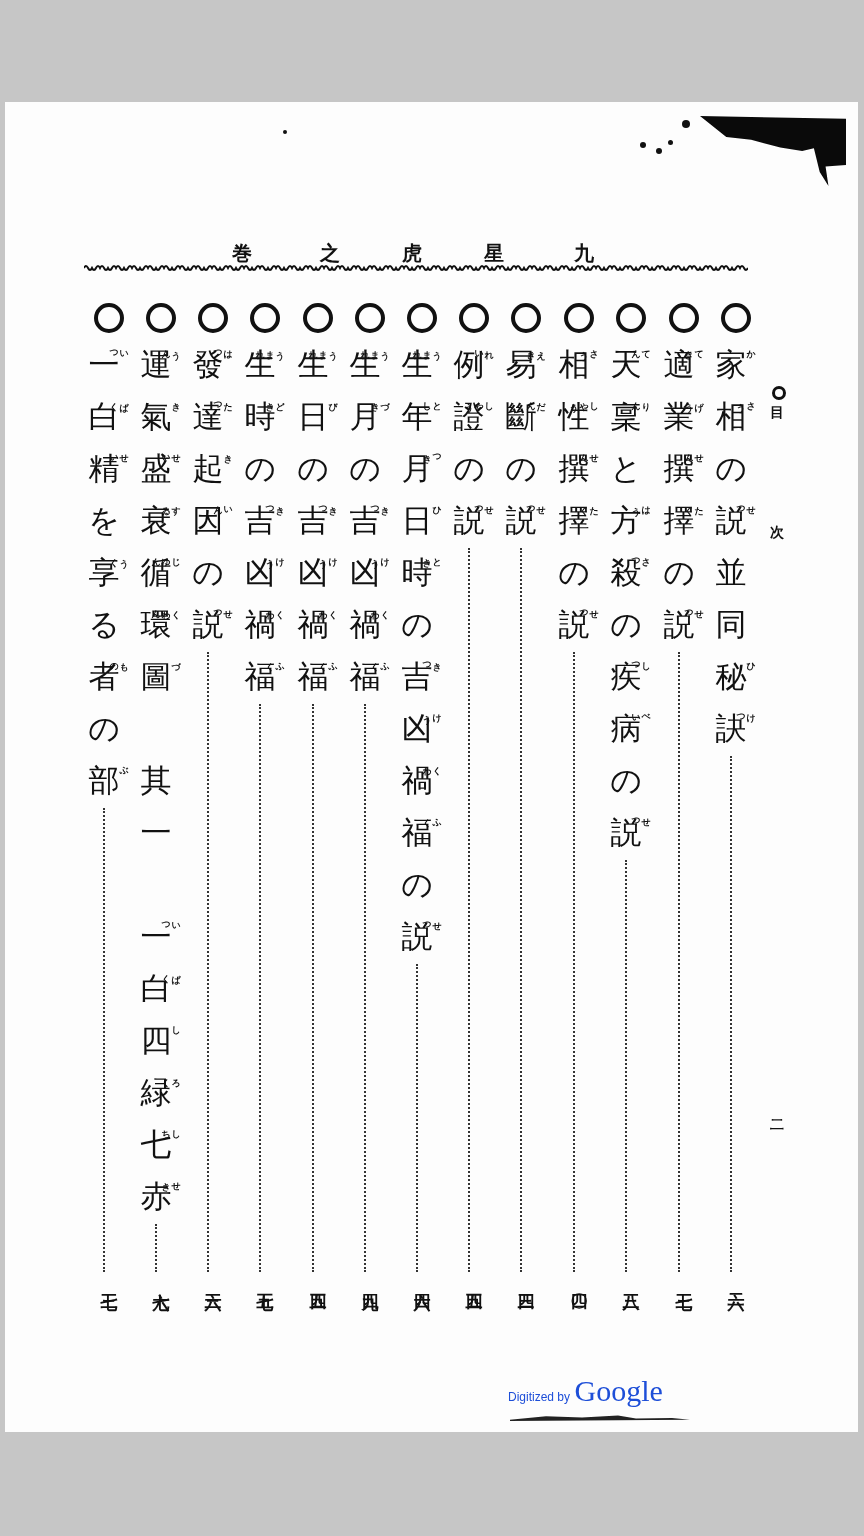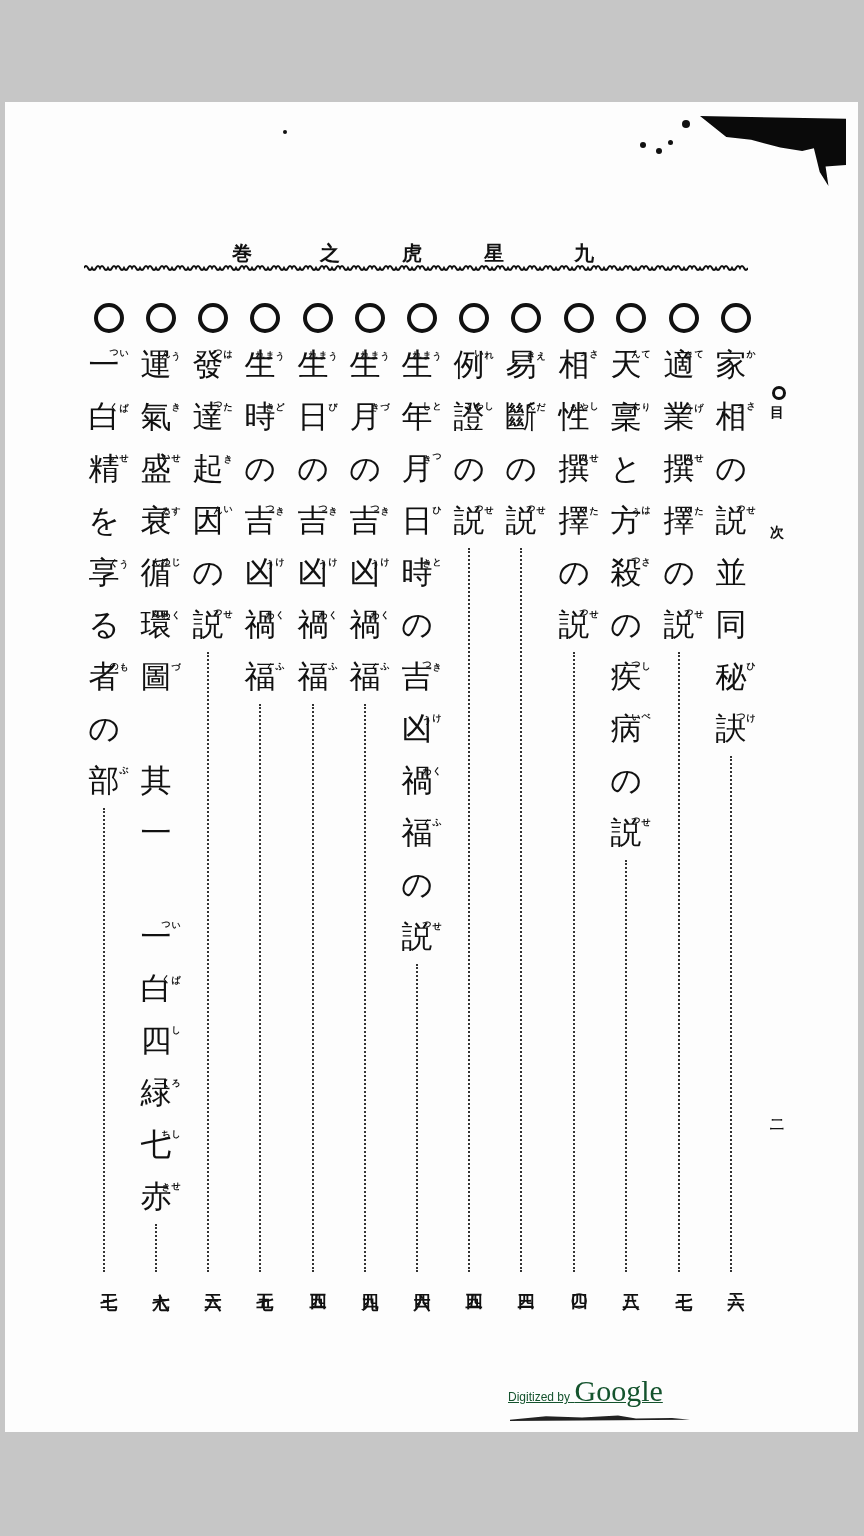--- a/index.html
+++ b/index.html
@@ -12,21 +12,21 @@
   .circ{width:22px;height:22px;border:4px solid #111;border-radius:50%;margin:3px auto 0;box-sizing:content-box;}
   .chars{position:absolute;top:38px;left:0;width:44px;}
   .ch{position:absolute;left:0;width:34px;height:52px;font-size:31px;line-height:52px;text-align:center;}
   .rb{position:absolute;left:30px;width:12px;font-size:9px;line-height:10px;writing-mode:vertical-rl;font-family:"DejaVu Sans",sans-serif;font-weight:bold;}
   .dots{position:absolute;left:16px;width:0;border-left:2px dotted #333;}
   .pnum{position:absolute;top:1280px;transform:translateX(-50%);font-size:17px;font-weight:bold;line-height:17px;text-align:center;font-family:"DejaVu Sans",sans-serif;}
   .side{position:absolute;left:770px;font-size:14px;font-weight:bold;font-family:"DejaVu Sans",sans-serif;}
   .side-circ{position:absolute;left:772px;top:386px;width:8px;height:8px;border:3px solid #111;border-radius:50%;}
   .blot{position:absolute;left:700px;top:116px;width:146px;height:70px;background:#0a0a0a;clip-path:polygon(0 0,100% 4%,100% 70%,86% 72%,88% 100%,82% 80%,78% 46%,70% 50%,55% 45%,35% 34%,18% 30%);}
   .speck{position:absolute;background:#111;border-radius:50%;}
-  .google{position:absolute;left:508px;top:1374px;color:#14532d;font-family:"Liberation Sans",sans-serif;text-decoration:underline;}
+  .google{position:absolute;left:508px;top:1374px;color:#1d4ed8;font-family:"Liberation Sans",sans-serif;}
   .google .by{font-size:12px;}
   .google .g{font-size:30px;font-family:"Liberation Serif",serif;}
   .smudge{position:absolute;left:510px;top:1415px;width:180px;height:6px;background:#222;clip-path:polygon(0 80%,20% 20%,40% 40%,60% 10%,70% 60%,90% 50%,100% 80%,0 100%);}
 </style>
 </head>
 <body>
 
 <div class="page"></div>
 
 <div class="blot"></div>

